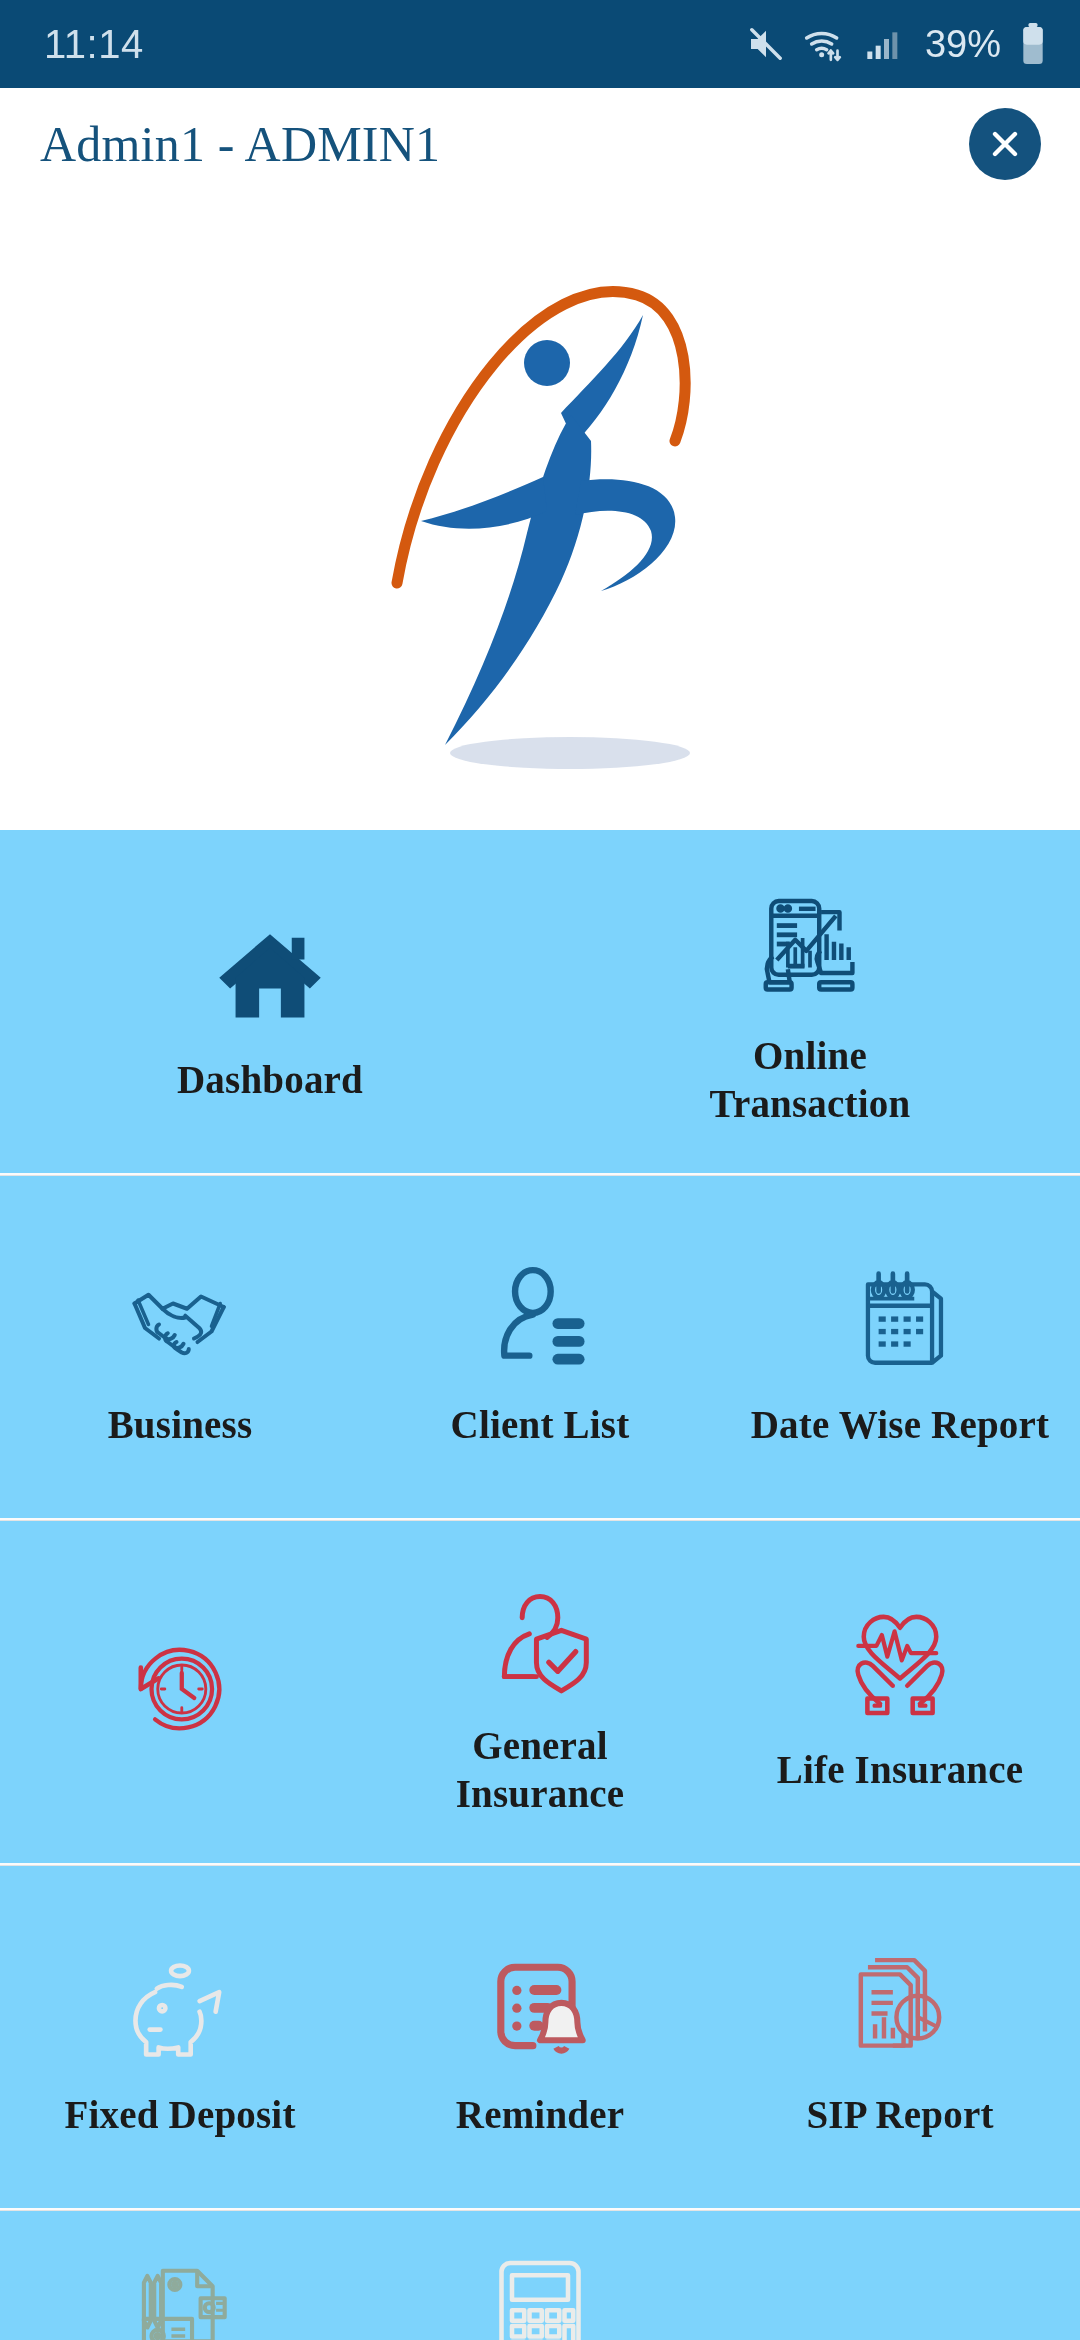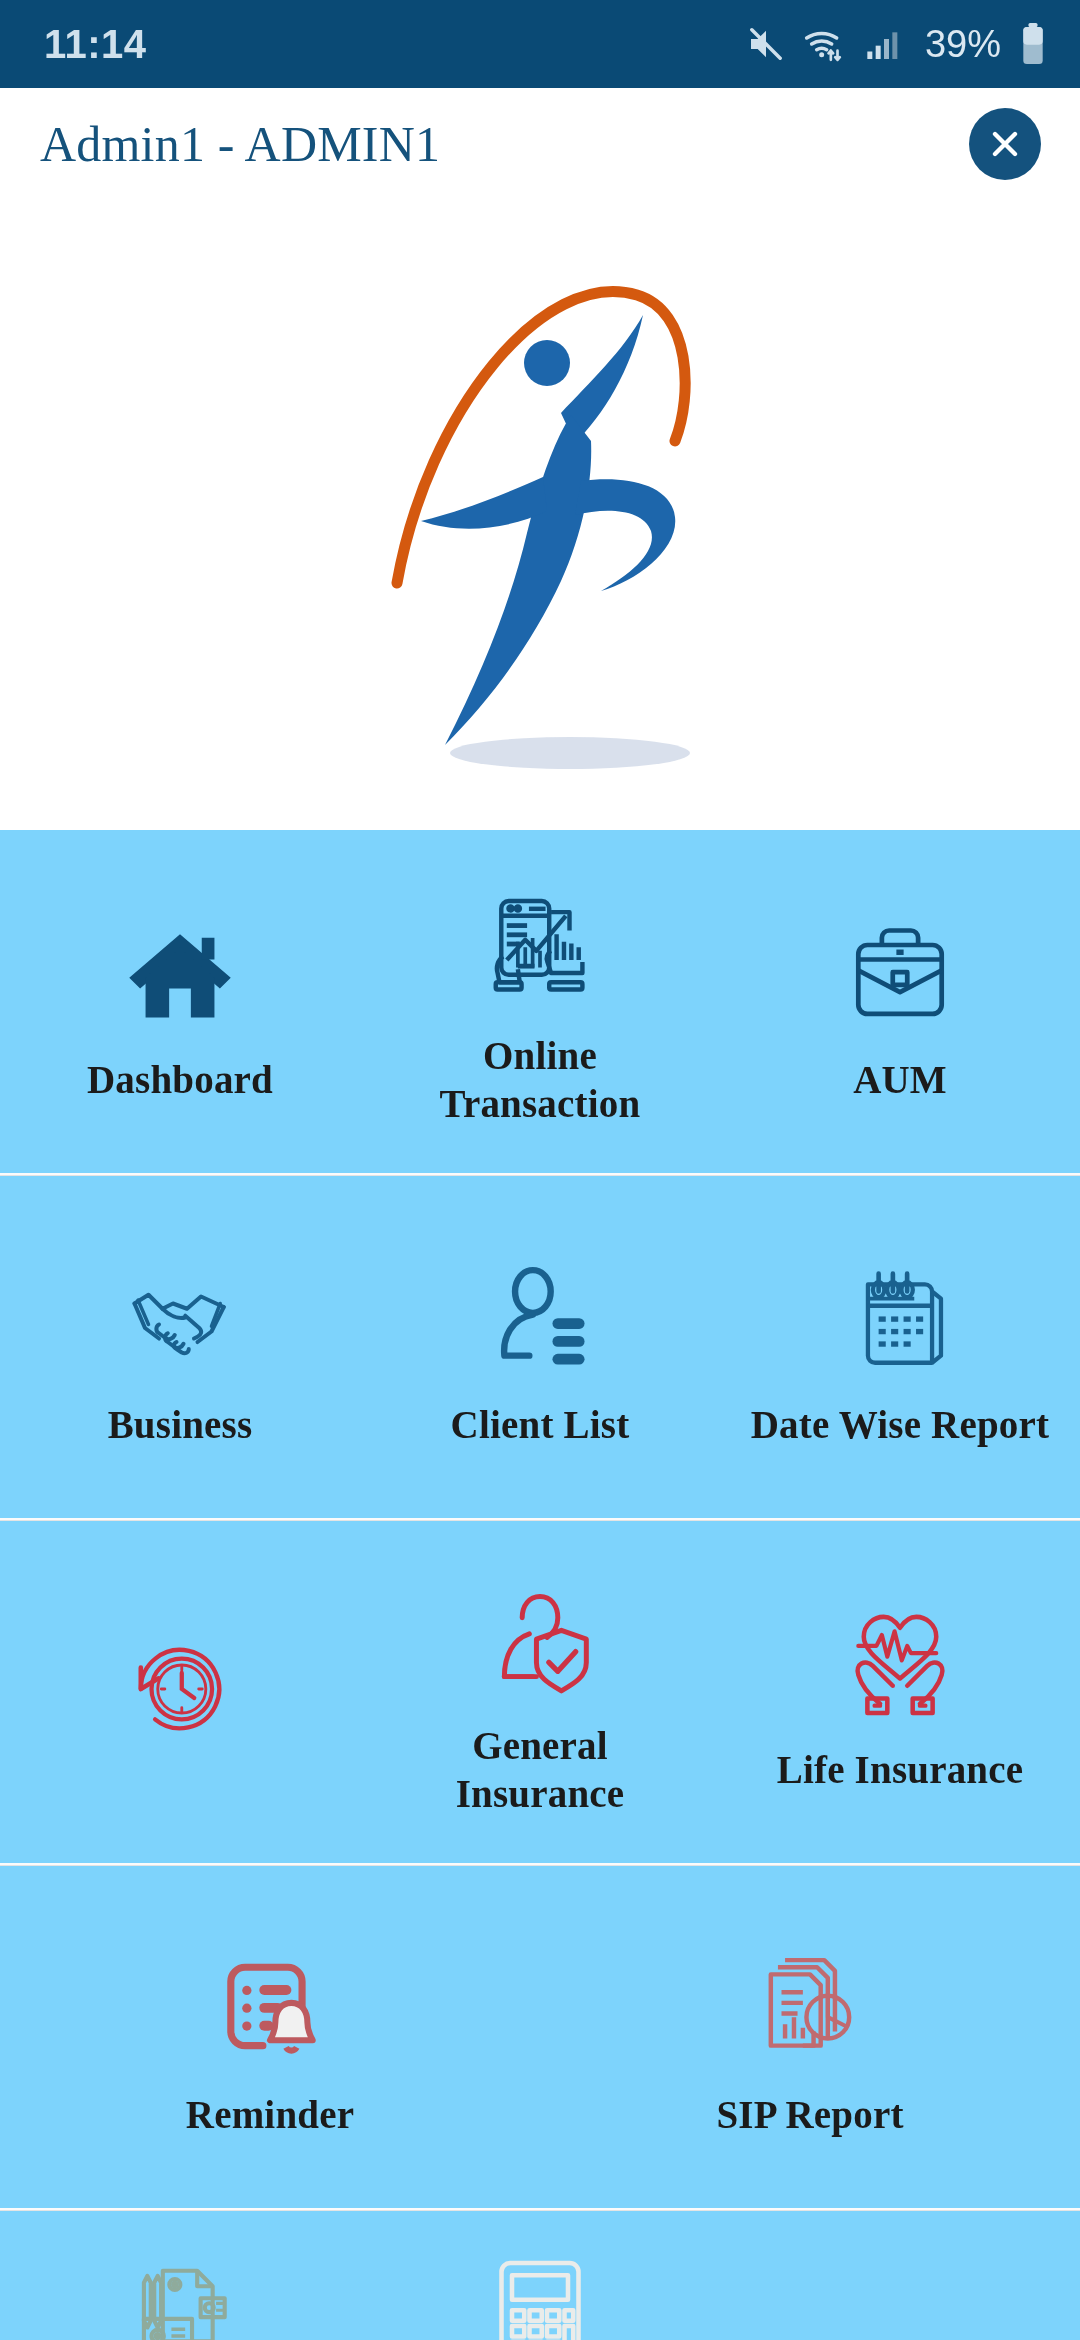--- a/index.html
+++ b/index.html
@@ -12,21 +12,21 @@
   }
 
   
   .status-bar{
     height:88px; background:#0a4a75;
     display:flex; align-items:center; justify-content:space-between;
     padding:0 34px 0 44px;
   }
   .status-clock{
     color:#cfe0ec; font-size:40px; letter-spacing:.5px;
-    font-family:"Liberation Sans", sans-serif; font-weight:700;
+    font-family:"Liberation Sans", sans-serif; font-weight:400;
   }
   .status-right{ display:flex; align-items:center; gap:17px;text-align:center; }
   .status-right svg{ display:block; }
   .battery-pct{
     color:#dbe8f1; font-size:38px;
     font-family:"Liberation Sans", sans-serif; font-weight:400;
     margin-left:4px; margin-right:2px;
   }
 
   
@@ -217,35 +217,20 @@
             <path d="M41 24v14M45 28v10M49 29v9M53 31v7"></path>
             <path d="M38 33c-2 1-3 4-2 6l2 6h17v-6"></path>
             <rect x="37" y="50" width="18" height="4" rx="1"></rect>
           </g>
         </svg>
       </div>
       <div class="cell-label" style="white-space:pre-line;">Online
 Transaction</div>
     </div>
 
-    <div class="cell">
-      <div class="icon">
-        <svg width="116" height="116" viewBox="0 0 64 64">
-          <g fill="none" stroke="#0f4d77" stroke-width="2.6" stroke-linejoin="round">
-            <rect x="9" y="16" width="46" height="38" rx="5"></rect>
-            <path d="M22 16v-4a4 4 0 0 1 4-4h12a4 4 0 0 1 4 4v4"></path>
-            <path d="M9 24h46"></path>
-            <path d="M9 30 L32 42 L55 30"></path>
-            <rect x="28" y="31" width="8" height="7"></rect>
-            <path d="M30 20h4" stroke-width="3"></path>
-          </g>
-        </svg>
-      </div>
-      <div class="cell-label">AUM</div>
-    </div>
   </div>
 
   <div class="grid-row">
     <div class="cell">
       <div class="icon">
         <svg width="112" height="112" viewBox="0 0 64 64">
           <g fill="none" stroke="#19618f" stroke-width="2.3" stroke-linejoin="round" stroke-linecap="round">
             <path d="M6 22 L14 17 L22 25 L28 22 L36 25 L44 18 L57 24"></path>
             <path d="M6 22 L12 36 L20 42"></path>
             <path d="M57 24 L50 38 L42 44"></path>
@@ -353,20 +338,35 @@
             <rect x="39" y="51" width="11" height="8"></rect>
             <path d="M18 55h3M43 55h3" stroke-width="2.4"></path>
           </g>
         </svg>
       </div>
       <div class="cell-label">Life Insurance</div>
     </div>
   </div>
 
   <div class="grid-row">
+    <div class="cell">
+      <div class="icon">
+        <svg width="114" height="114" viewBox="0 0 64 64">
+          <g fill="none" stroke="#e8e8e8" stroke-width="2.6" stroke-linejoin="round" stroke-linecap="round">
+            <ellipse cx="32" cy="10" rx="5" ry="3"></ellipse>
+            <path d="M18 22c-7 3-11 9-11 16 0 5 2 9 6 12v7h7v-4c3 1 7 1 11 0v4h7v-7c4-3 6-7 6-12 0-2 0-3-1-5"></path>
+            <path d="M43 27 L54 22 L52 33"></path>
+            <circle cx="22" cy="31" r="1.8"></circle>
+            <path d="M19 20c3-2 9-3 14-1"></path>
+            <path d="M15 43h6"></path>
+          </g>
+        </svg>
+      </div>
+      <div class="cell-label">Fixed Deposit</div>
+    </div>
 
     <div class="cell">
       <div class="icon">
         <svg width="114" height="114" viewBox="0 0 64 64">
           <g fill="none" stroke="#bd5a5f" stroke-width="4" stroke-linejoin="round" stroke-linecap="round">
             <path d="M50 42V16a8 8 0 0 0-8-8H18a8 8 0 0 0-8 8v28a8 8 0 0 0 8 8h10"></path>
           </g>
           <g fill="#bd5a5f">
             <circle cx="19" cy="21" r="2.6"></circle>
             <rect x="26" y="18" width="18" height="5.6" rx="2.8"></rect>

